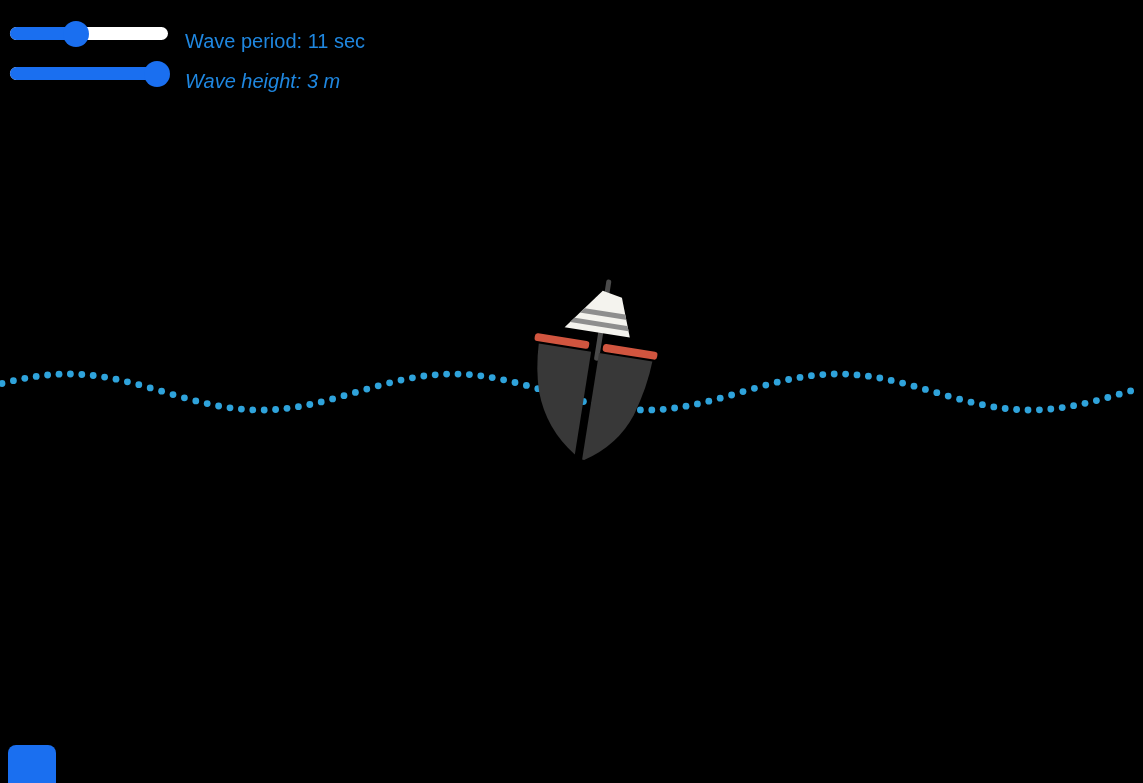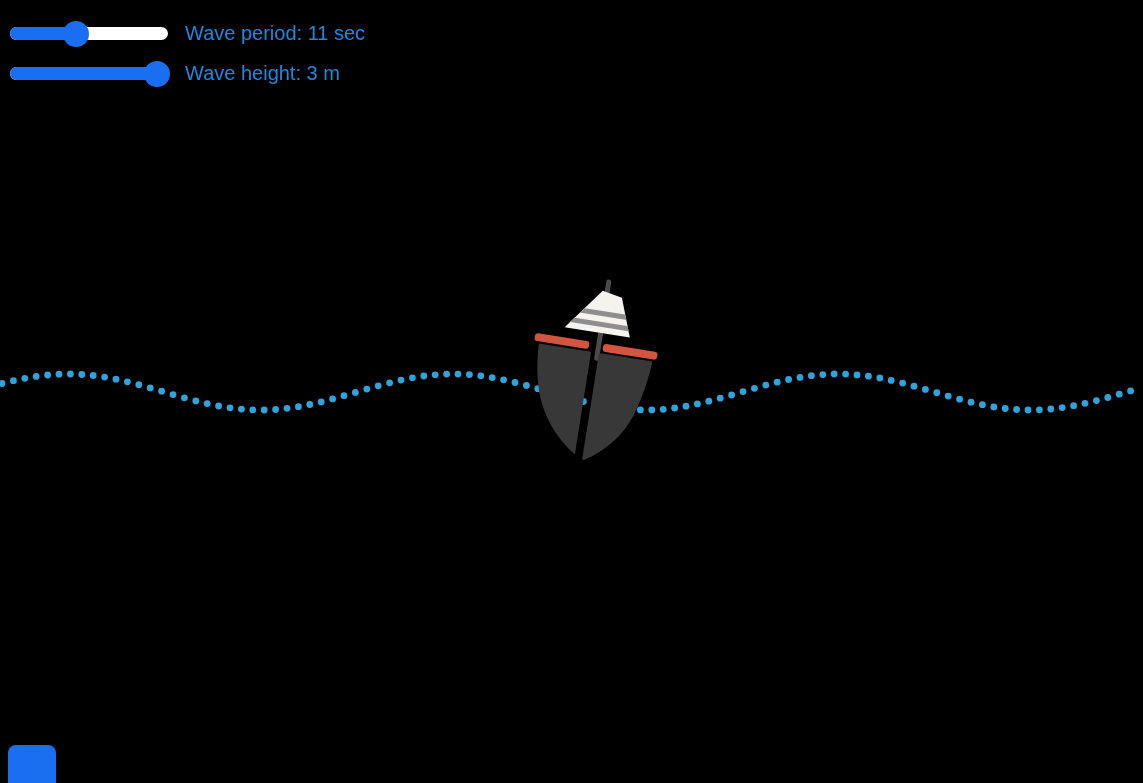--- a/index.html
+++ b/index.html
@@ -18,21 +18,21 @@
   }
   .slider .fill{
     position:absolute;left:0;top:0;height:100%;border-radius:7px;
     background:#1a6ff0;
   }
   .slider .thumb{
     position:absolute;top:-6.5px;width:26px;height:26px;border-radius:50%;
     background:#1a6ff0;cursor:grab;
   }
   .slider-label{
-    position:absolute;left:175px;top:2px;width:400px;
+    position:absolute;left:175px;top:10px;width:400px;
     font-size:20px;color:#1f87e0;white-space:nowrap;
   }
   
   #scene{position:absolute;left:0;top:0;}
   
   #badge{
     position:absolute;left:8px;top:745px;width:48px;height:45px;
     background:#1a6ff0;border-radius:8px;cursor:pointer;border:none;
   }
 </style>
@@ -45,21 +45,21 @@
     <div class="thumb" style="background: rgb(26, 111, 240); left: calc(42% - 13px);"></div>
   </div>
   <span class="slider-label" style="color: rgb(31, 135, 224);">Wave period: 11 sec</span>
 </div>
 
 <div class="control-row" id="height-row">
   <div class="slider" id="height-slider" style="background: rgb(255, 255, 255);">
     <div class="fill" style="background: rgb(26, 111, 240); width: 100%;"></div>
     <div class="thumb" style="background: rgb(26, 111, 240); left: calc(93% - 13px);"></div>
   </div>
-  <span class="slider-label" style="color: rgb(31, 135, 224);">Wave height: 3 m</span>
+  <span class="slider-label" style="color: rgb(31, 135, 224); font-style: italic;">Wave height: 3 m</span>
 </div>
 
 <svg id="scene" width="1143" height="783" viewBox="0 0 1143 783">
   <g id="dots">
       <circle cx="2.0" cy="383.5" r="3.4" fill="#2fa3db"></circle>
       <circle cx="13.4" cy="380.7" r="3.4" fill="#2fa3db"></circle>
       <circle cx="24.8" cy="378.3" r="3.4" fill="#2fa3db"></circle>
       <circle cx="36.2" cy="376.4" r="3.4" fill="#2fa3db"></circle>
       <circle cx="47.6" cy="375.0" r="3.4" fill="#2fa3db"></circle>
       <circle cx="59.0" cy="374.2" r="3.4" fill="#2fa3db"></circle>

